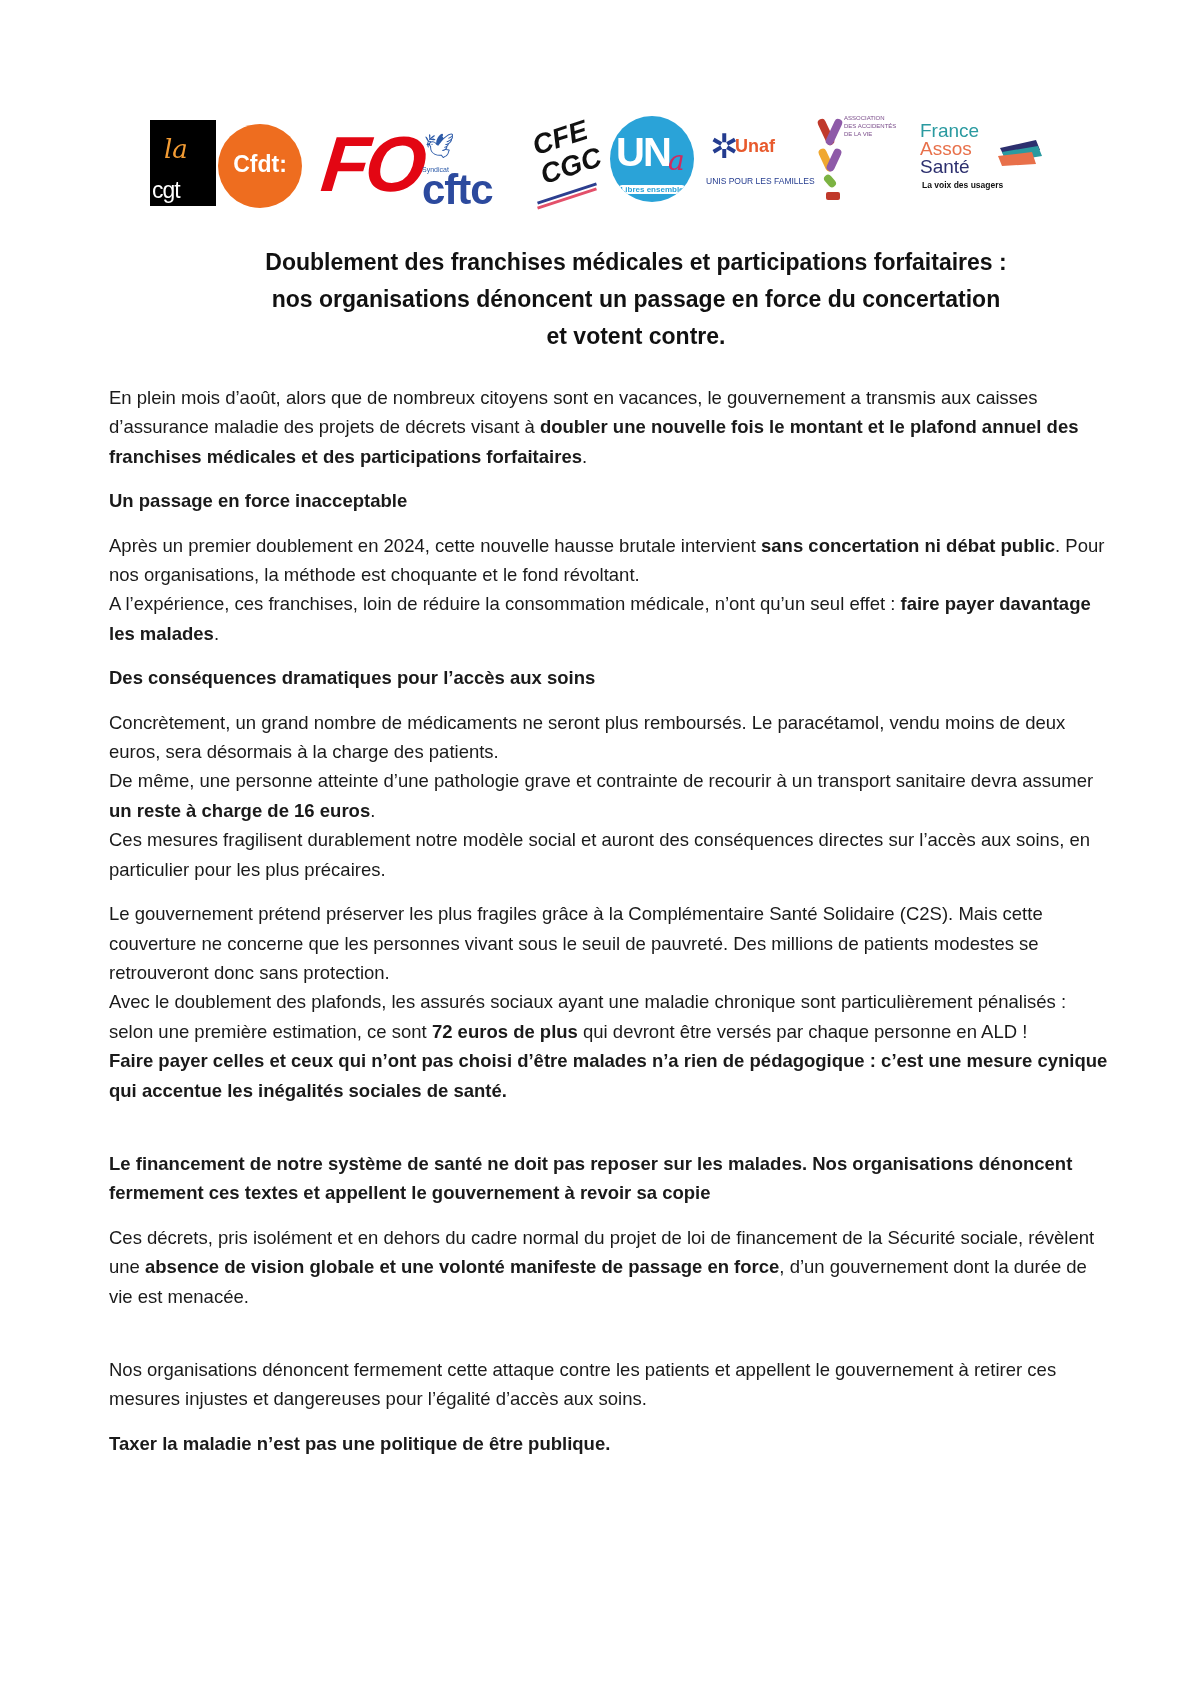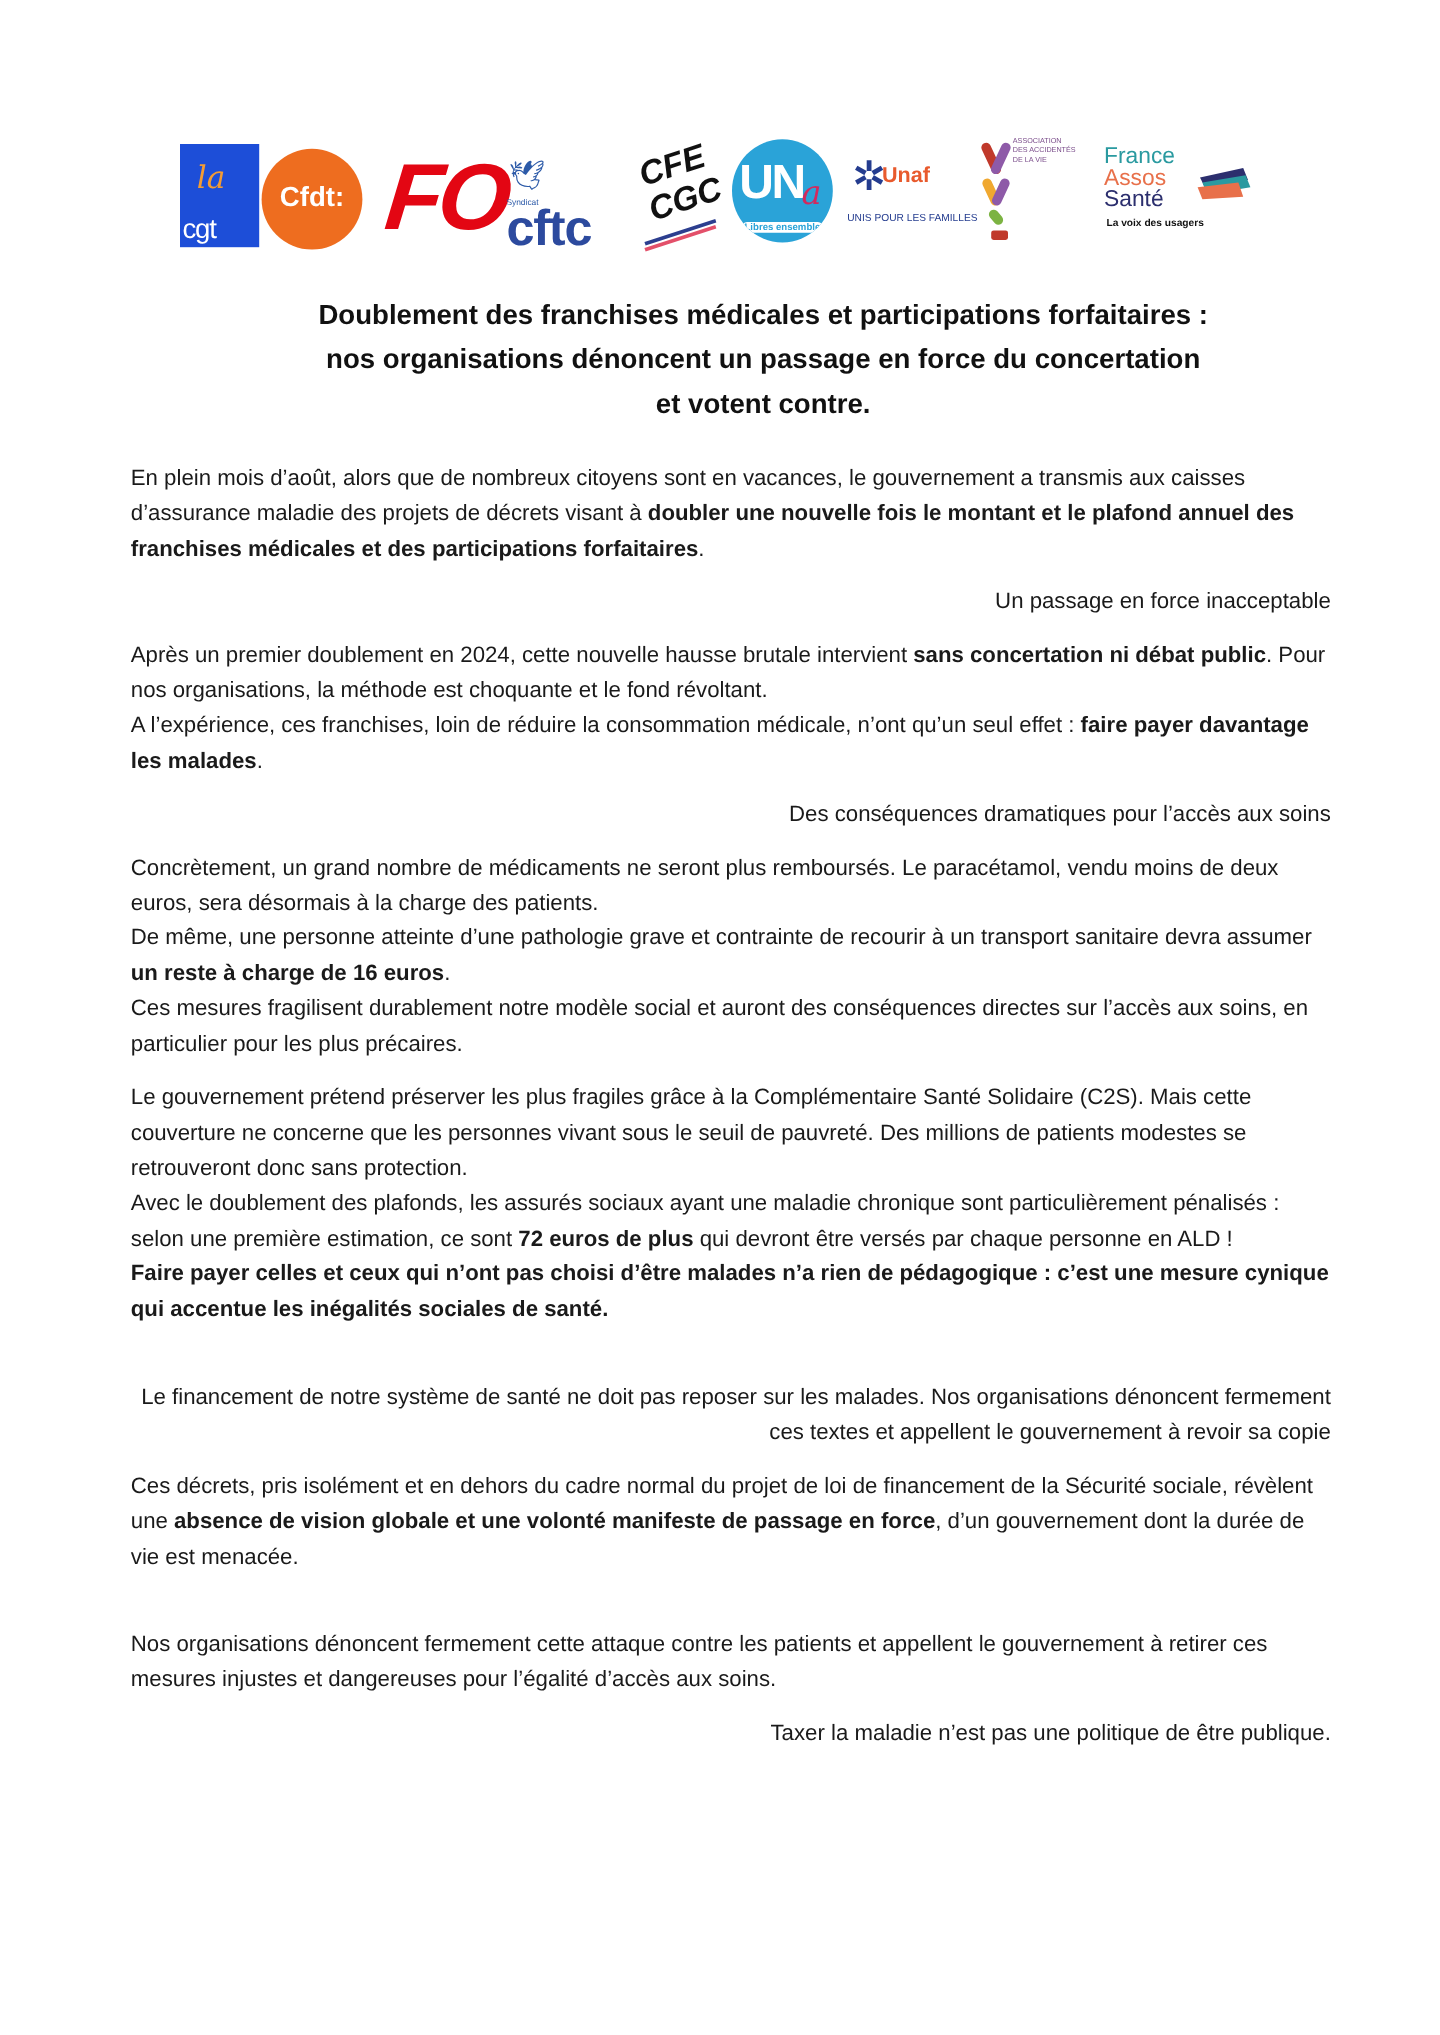--- a/index.html
+++ b/index.html
@@ -1,21 +1,21 @@
 <!DOCTYPE html>
 <html><head>
 <meta charset="utf-8">
 <style>
   html, body { margin: 0; padding: 0; background: #ffffff; }
   body { width: 1200px; height: 1696px; position: relative; overflow: hidden;
          font-family: "Liberation Sans", sans-serif; color: #111; }
   .logos { position: absolute; top: 112px; left: 150px; width: 900px; height: 98px; }
   .logo { position: absolute; }
   
-  .cgt { left: 0; top: 8px; width: 66px; height: 86px; background: #1d4ed8; }
+  .cgt { left: 0; top: 8px; width: 66px; height: 86px; background: #000000; }
   .cgt .la { position: absolute; left: 14px; top: 14px; font-family: "DejaVu Serif", serif; font-style: italic; color: #f39c34; font-size: 26px; }
   .cgt .c { position: absolute; left: 2px; bottom: 2px; color: #fff; font-weight: normal; font-size: 23px; letter-spacing: -1px; }
   
   .cfdt { left: 68px; top: 12px; width: 84px; height: 84px; border-radius: 50%; background: #ee6d1f; }
   .cfdt span { position: absolute; left: 0; right: 0; top: 27px; text-align: center; color: #fff; font-weight: bold; font-size: 23px; }
   
   .fo { left: 172px; top: 10px; width: 86px; height: 84px; }
   .fo span { font-family: "Liberation Sans", sans-serif; font-weight: bold; font-style: italic; font-size: 78px; color: #e30613; line-height: 84px; letter-spacing: -4px; transform: skewX(-6deg); display: inline-block; }
   
   .cftc { left: 270px; top: 20px; width: 100px; height: 76px; }
@@ -45,21 +45,21 @@
   .fas { left: 770px; top: 10px; width: 130px; height: 80px; }
   .fas .l { position: absolute; left: 0; font-size: 19px; font-weight: normal; line-height: 18px; }
   .fas .f1 { top: 0; color: #2a9aa0; } .fas .f2 { top: 18px; color: #e8704a; } .fas .f3 { top: 36px; color: #2c2f6e; }
   .fas .tag { position: absolute; left: 2px; top: 58px; font-size: 8.5px; color: #111; font-weight: bold; }
   .fas .flag { position: absolute; left: 76px; top: 16px; width: 48px; height: 30px; }
 
   .title { position: absolute; top: 244px; left: 0; width: 1200px; text-align: center;
            font-weight: bold; font-size: 23px; line-height: 37px; color: #111; padding-left: 36px; }
   .content { position: absolute; top: 383px; left: 109px; width: 1000px; font-size: 18.5px; line-height: 29.4px; color: #1a1a1a; }
   .content p { margin: 0 0 15px 0; }
-  .content .h { font-weight: normal; text-align: right; }
+  .content .h { font-weight: bold; }
   .content b { font-weight: bold; }
   .gap { height: 29px; }
 </style>
 </head>
 <body>
 
 <div class="logos">
   <div class="logo cgt">
     <span class="la">la</span>
     <span class="c">cgt</span>

